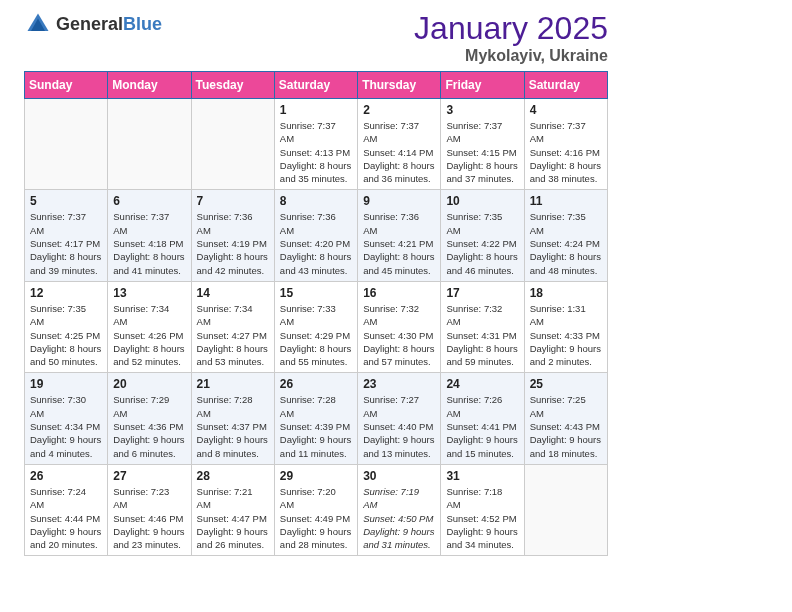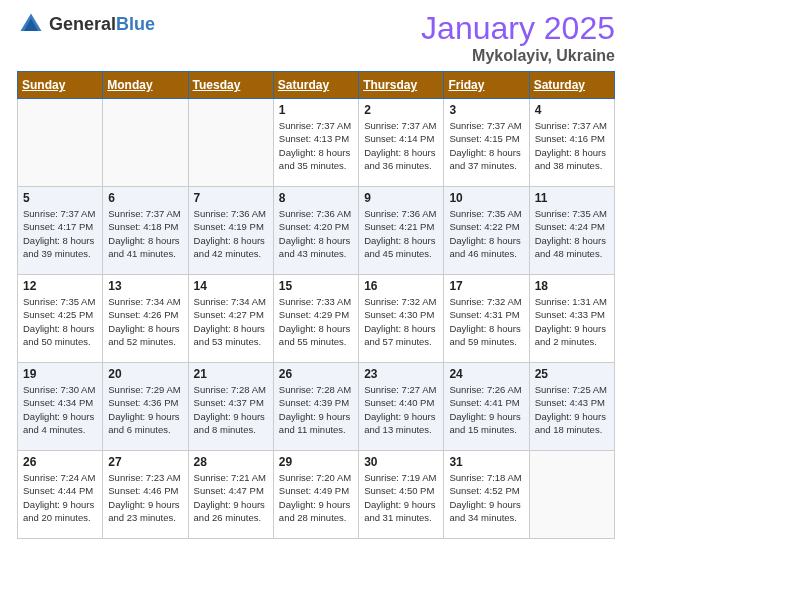--- a/index.html
+++ b/index.html
@@ -5,21 +5,21 @@
     * { box-sizing: border-box; margin: 0; padding: 0; }
     body {
       font-family: Arial, sans-serif;
       background: #fff;
       width: 792px;
       height: 612px;
       overflow: hidden;
     }
     .container {
       width: 632px;
-      padding: 10px 17px;
+      padding: 10px 24px;
     }
     .header-area {
       display: flex;
       justify-content: space-between;
       align-items: flex-start;
       margin-bottom: 6px;
     }
     .logo {
       display: flex;
       align-items: center;
@@ -37,42 +37,41 @@
     }
     .logo-icon {
       width: 28px;
       height: 28px;
     }
     .title-area {
       text-align: right;
     }
     .month-title {
       font-size: 32px;
-      color: #8b5cf6;
+      color: #4c1d95;
       font-weight: normal;
     }
     .location-title {
       font-size: 16px;
       color: #555;
       font-weight: bold;
     }
     .calendar {
       width: 100%;
       border-collapse: collapse;
       table-layout: fixed;
     }
     .calendar thead tr th {
-      background-color: #a16207;
+      background-color: #ec4899;
       color: #fff;
       font-size: 12px;
       font-weight: bold;
       padding: 6px 4px;
       text-align: left;
       border: 1px solid #2a6aaf;
-      text-decoration: underline;
     }
     .calendar tbody tr td {
       border: 1px solid #ccc;
       vertical-align: top;
       padding: 4px 5px;
       font-size: 10px;
       color: #333;
       height: 88px;
       width: 113px;
     }
@@ -311,21 +310,21 @@
 Daylight: 9 hours and 26 minutes.</div>
           </td>
           <td>
             <div class="day-number">29</div>
             <div class="day-info" style="white-space: pre-line;">Sunrise: 7:20 AM
 Sunset: 4:49 PM
 Daylight: 9 hours and 28 minutes.</div>
           </td>
           <td>
             <div class="day-number">30</div>
-            <div class="day-info" style="white-space: pre-line;">Sunrise: 7:19 AM
+            <div class="day-info" style="white-space: pre-line; font-style: italic;">Sunrise: 7:19 AM
 Sunset: 4:50 PM
 Daylight: 9 hours and 31 minutes.</div>
           </td>
           <td>
             <div class="day-number">31</div>
             <div class="day-info" style="white-space: pre-line;">Sunrise: 7:18 AM
 Sunset: 4:52 PM
 Daylight: 9 hours and 34 minutes.</div>
           </td>
           <td class="empty"></td>

